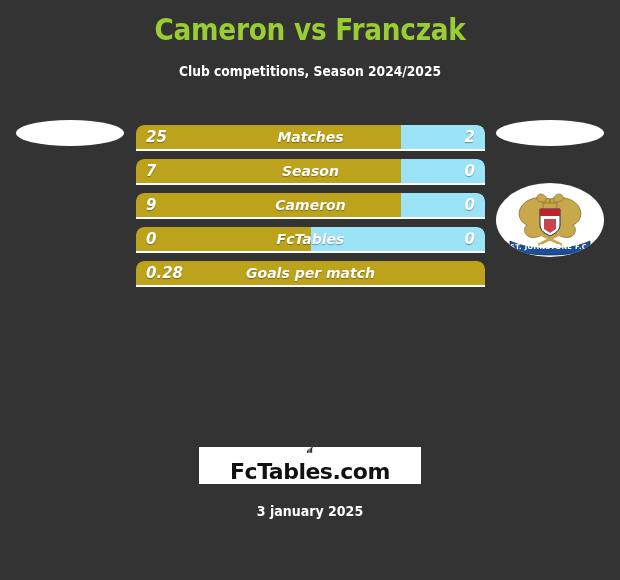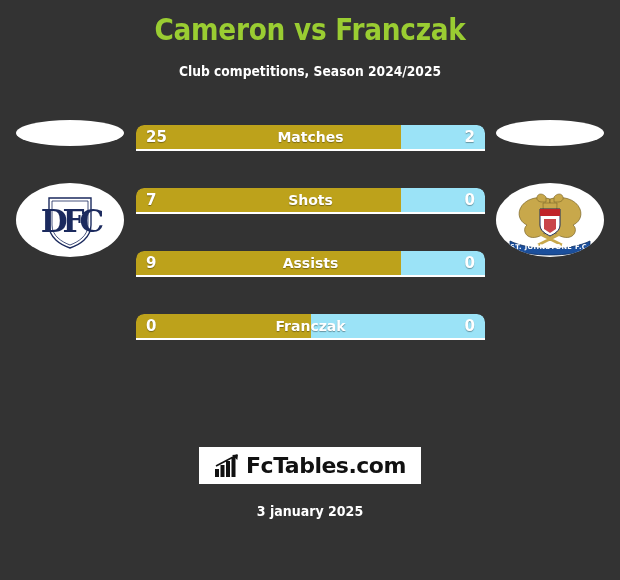--- a/index.html
+++ b/index.html
@@ -80,25 +80,26 @@
   
   .rows {
     position: absolute;
     left: 136px;
     top: 125px;
     width: 349px;
   }
   .row {
     position: relative;
     height: 26px;
-    margin-bottom: 37px;
+    margin-bottom: 8px;
     border-radius: 8px 8px 0 0;
     overflow: hidden;
     border-bottom: 2px solid #ffffff;
     box-sizing: border-box;
+    font-style: italic;
   }
   .bar-home {
     position: absolute;
     left: 0;
     top: 0;
     bottom: 0;
     background: #BDA21B;
     border-radius: 8px 0 0 0;
   }
   .bar-away {
@@ -151,20 +152,21 @@
     position: absolute;
     left: 199px;
     top: 447px;
     width: 222px;
     height: 37px;
     background: #ffffff;
     display: flex;
     align-items: center;
     justify-content: center;
     gap: 6px;
+    flex-direction: column;
   }
   .brand-icon { display: block; }
   .brand-text {
     color: #111111;
     font-size: 22px;
     font-weight: bold;
     font-family: "DejaVu Sans", sans-serif;
     letter-spacing: -0.5px;
     white-space: nowrap;
   }
@@ -184,27 +186,20 @@
 </style>
 </head>
 <body style="background: rgb(51, 51, 51);">
 
 <div class="page">
 
   <div class="title" style="color: rgb(154, 205, 50);">Cameron vs Franczak</div>
   <div class="subtitle">Club competitions, Season 2024/2025</div>
 
   <div class="crest-shadow crest-shadow-left"></div>
-  <div class="crest crest-left">
-    <svg viewBox="0 0 108 74" xmlns="http://www.w3.org/2000/svg">
-      <path d="M33 15 L75 15 L75 42 C75 55 63 62 54 65 C45 62 33 55 33 42 Z" fill="#ffffff" stroke="#1B2A5E" stroke-width="1.4"></path>
-      <path d="M36 18 L72 18 L72 42 C72 53 62 59 54 62 C46 59 36 53 36 42 Z" fill="none" stroke="#1B2A5E" stroke-width="0.8"></path>
-      <text x="54" y="49" text-anchor="middle" font-family="DejaVu Serif, serif" font-size="31" font-weight="bold" fill="#1B2A5E" letter-spacing="-5">DFC</text>
-    </svg>
-  </div>
 
   <div class="crest-shadow crest-shadow-right"></div>
   <div class="crest crest-right">
     <svg viewBox="0 0 108 74" xmlns="http://www.w3.org/2000/svg">
 
       <path d="M54 16 C42 12 28 16 24 26 C21 34 26 40 31 42 C27 45 28 52 34 54 C40 56 48 52 54 46 Z" fill="#C8A84B" stroke="#7a6428" stroke-width="0.7"></path>
       <path d="M54 16 C66 12 80 16 84 26 C87 34 82 40 77 42 C81 45 80 52 74 54 C68 56 60 52 54 46 Z" fill="#C8A84B" stroke="#7a6428" stroke-width="0.7"></path>
 
       <path d="M50 14 C47 10 42 10 41 14 C40 17 43 19 46 19 L50 19 Z" fill="#C8A84B" stroke="#7a6428" stroke-width="0.6"></path>
       <path d="M58 14 C61 10 66 10 67 14 C68 17 65 19 62 19 L58 19 Z" fill="#C8A84B" stroke="#7a6428" stroke-width="0.6"></path>
@@ -227,36 +222,41 @@
         <div class="bar-home" style="width: 76%; background: rgb(189, 162, 27);"></div>
         <div class="bar-away" style="width: 24%; background: rgb(155, 227, 247);"></div>
         <span class="val val-home">25</span>
         <span class="row-label">Matches</span>
         <span class="val val-away">2</span>
       </div>
       <div class="row">
         <div class="bar-home" style="width: 76%; background: rgb(189, 162, 27);"></div>
         <div class="bar-away" style="width: 24%; background: rgb(155, 227, 247);"></div>
         <span class="val val-home">7</span>
-        <span class="row-label">Shots</span>
+        <span class="row-label">Season</span>
         <span class="val val-away">0</span>
       </div>
       <div class="row">
         <div class="bar-home" style="width: 76%; background: rgb(189, 162, 27);"></div>
         <div class="bar-away" style="width: 24%; background: rgb(155, 227, 247);"></div>
         <span class="val val-home">9</span>
-        <span class="row-label">Assists</span>
+        <span class="row-label">Cameron</span>
         <span class="val val-away">0</span>
       </div>
       <div class="row">
         <div class="bar-home" style="width: 50%; background: rgb(189, 162, 27);"></div>
         <div class="bar-away" style="width: 50%; background: rgb(155, 227, 247);"></div>
         <span class="val val-home">0</span>
-        <span class="row-label">Franczak</span>
+        <span class="row-label">FcTables</span>
         <span class="val val-away">0</span>
+      </div>
+      <div class="row full">
+        <div class="bar-home" style="width: 100%; background: rgb(189, 162, 27);"></div>
+        <span class="val val-home">0.28</span>
+        <span class="row-label">Goals per match</span>
       </div>
     </div>
 
   <div class="brand">
     <svg class="brand-icon" width="26" height="24" viewBox="0 0 26 24" xmlns="http://www.w3.org/2000/svg">
       <rect x="1" y="15" width="4" height="8" fill="#111111"></rect>
       <rect x="6.5" y="11" width="4" height="12" fill="#111111"></rect>
       <rect x="12" y="7" width="4" height="16" fill="#111111"></rect>
       <rect x="17.5" y="3" width="4" height="20" fill="#111111"></rect>
       <path d="M2 12 L23 1" stroke="#111111" stroke-width="1.6" fill="none"></path>

